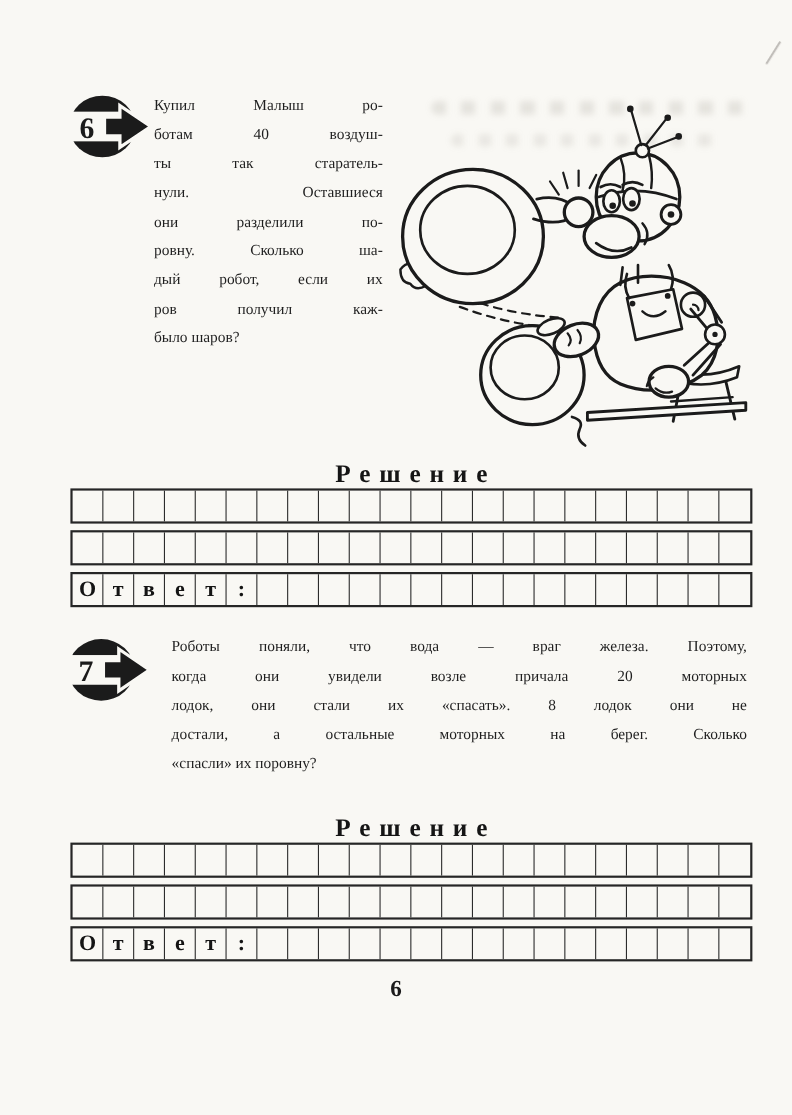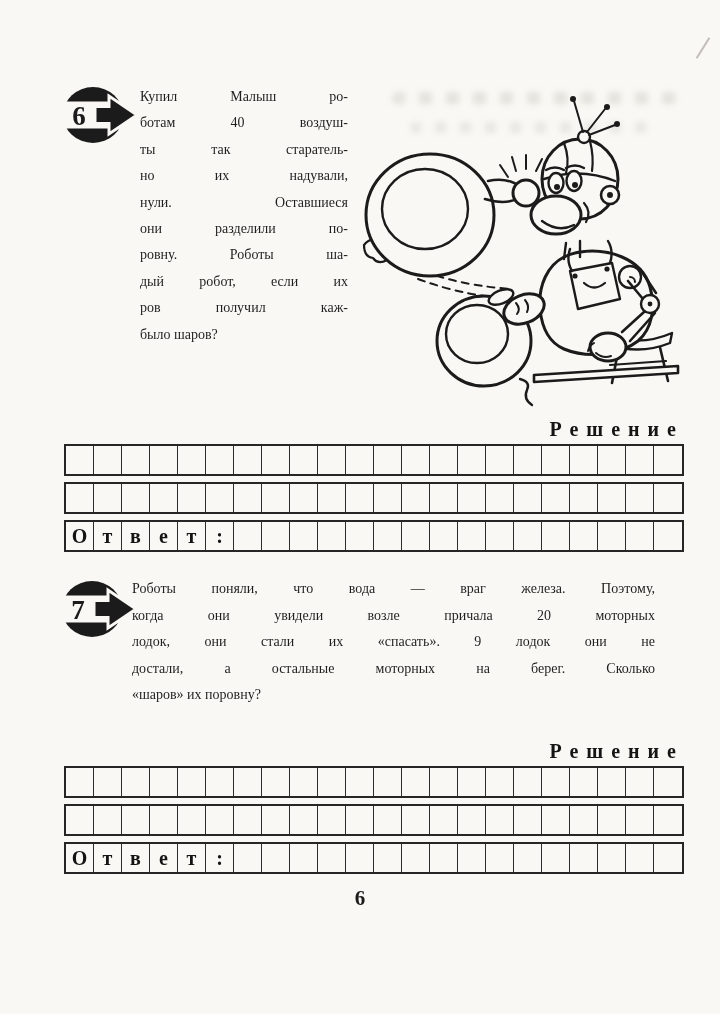--- a/index.html
+++ b/index.html
@@ -19,32 +19,32 @@
   .corner-tick { position:absolute; right:16px; top:36px; width:2px; height:24px;
     background:rgba(90,84,76,.35); transform:rotate(32deg); filter:blur(.5px); }
 
   .badge { position:absolute; width:78px; height:62px; }
   .badge.b6 { left:62px; top:84px; }
   .badge.b7 { left:61px; top:578px; }
   .badge text { font-family:"Liberation Serif","DejaVu Serif",serif; font-weight:bold; font-size:27px; fill:#1b1b1b; }
 
   .textblock { position:absolute; font-size:14px; color:#1f1f1f; }
   .p6-text { left:140px; top:84px; width:208px; line-height:26.4px; }
-  .p7-text { left:132px; top:576px; width:523px; line-height:26.6px; }
+  .p7-text { left:156px; top:576px; width:523px; line-height:26.6px; }
   .tline { text-align:justify; text-align-last:justify; white-space:normal; }
   .textblock .tline:last-child { text-align-last:left; }
 
   .illustration { position:absolute; left:358px; top:85px; width:332px; height:330px; }
 
   .solution { position:absolute; left:64px; width:620px; }
   .sol1 { top:418px; }
   .sol2 { top:740px; }
   .solution-header {
     width:620px; height:24px; margin-bottom:2px;
-    text-align:right; font-weight:bold; font-size:20px;
+    text-align:center; font-weight:bold; font-size:23px;
     letter-spacing:8px; text-indent:8px; color:#151515;
   }
   .grid-row {
     display:flex; width:620px; margin-bottom:6px;
     border:2px solid #262626; background:transparent;
   }
   .cell {
     flex:0 0 28px; height:28px;
     border-right:1.6px solid #2c2c2c;
     display:flex; align-items:center; justify-content:center;
@@ -70,24 +70,23 @@
     <ellipse cx="31" cy="31" rx="30" ry="28" fill="#1b1b1b"></ellipse>
     <rect x="0" y="17.5" width="63" height="27" fill="#f9f8f4"></rect>
     <polygon points="33,22.5 47,22.5 47,12 75,31 47,50 47,39.5 33,39.5" fill="#1b1b1b" stroke="#f9f8f4" stroke-width="3"></polygon>
     <text x="17" y="41" text-anchor="middle">6</text>
   </svg>
 
   <div class="textblock p6-text">
       <div class="tline">Купил Малыш ро-</div>
       <div class="tline">ботам 40 воздуш-</div>
       <div class="tline">ты так старатель-</div>
-      <div class="tline">но их надували,</div>
       <div class="tline">нули. Оставшиеся</div>
       <div class="tline">они разделили по-</div>
-      <div class="tline">ровну. Роботы ша-</div>
+      <div class="tline">ровну. Сколько ша-</div>
       <div class="tline">дый робот, если их</div>
       <div class="tline">ров получил каж-</div>
       <div class="tline">было шаров?</div>
     </div>
 
   <svg class="illustration" viewBox="0 0 332 330">
     <g fill="#f9f8f4" stroke="#1b1b1b" stroke-linecap="round" stroke-linejoin="round">
 
       <path d="M54,182 C94,198 126,202 154,204" fill="none" stroke-width="2" stroke-dasharray="7 6"></path>
       <path d="M60,194 C98,208 128,212 156,214" fill="none" stroke-width="2" stroke-dasharray="7 6"></path>
@@ -258,23 +257,23 @@
   <svg class="badge b7" viewBox="0 0 78 62">
     <ellipse cx="31" cy="31" rx="30" ry="28" fill="#1b1b1b"></ellipse>
     <rect x="0" y="17.5" width="63" height="27" fill="#f9f8f4"></rect>
     <polygon points="33,22.5 47,22.5 47,12 75,31 47,50 47,39.5 33,39.5" fill="#1b1b1b" stroke="#f9f8f4" stroke-width="3"></polygon>
     <text x="17" y="41" text-anchor="middle">7</text>
   </svg>
 
   <div class="textblock p7-text">
       <div class="tline">Роботы поняли, что вода — враг железа. Поэтому,</div>
       <div class="tline">когда они увидели возле причала 20 моторных</div>
-      <div class="tline">лодок, они стали их «спасать». 9 лодок они не</div>
+      <div class="tline">лодок, они стали их «спасать». 8 лодок они не</div>
       <div class="tline">достали, а остальные моторных на берег. Сколько</div>
-      <div class="tline">«шаров» их поровну?</div>
+      <div class="tline">«спасли» их поровну?</div>
     </div>
 
   <div class="solution sol2">
     <div class="solution-header">Решение</div>
     <div class="grid-row">
         <div class="cell"></div>
         <div class="cell"></div>
         <div class="cell"></div>
         <div class="cell"></div>
         <div class="cell"></div>

